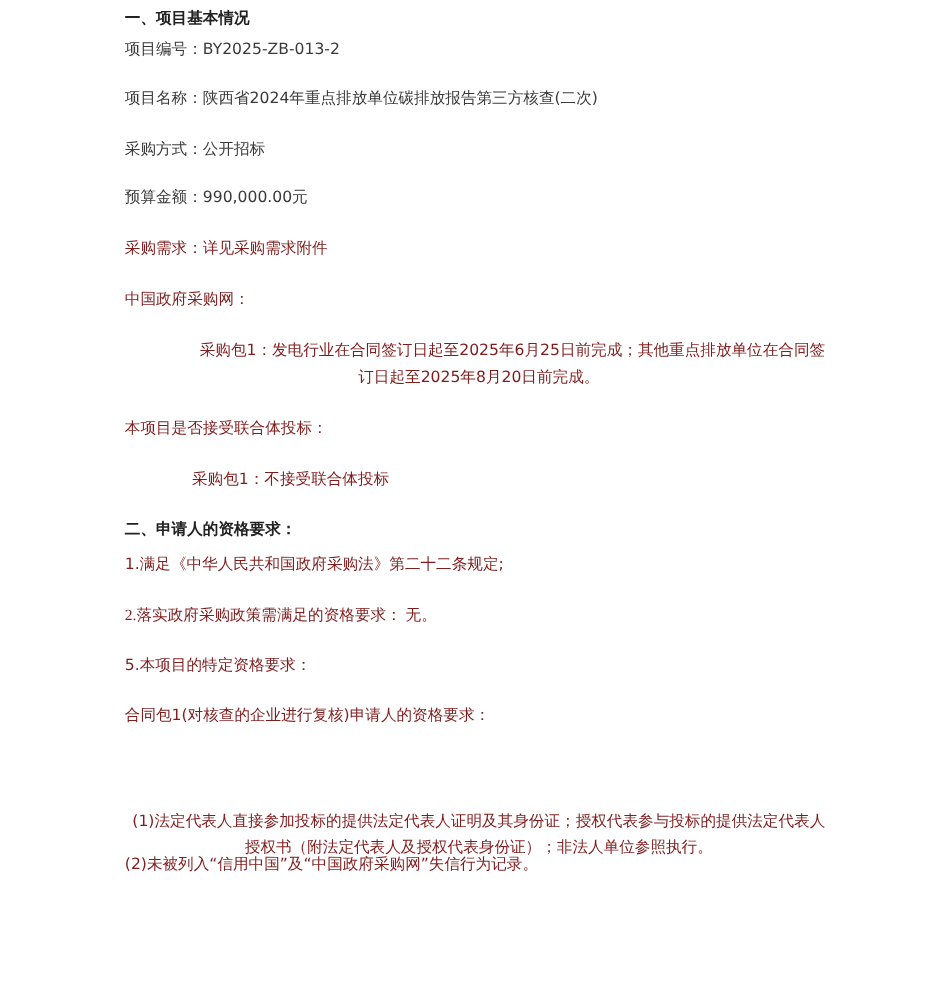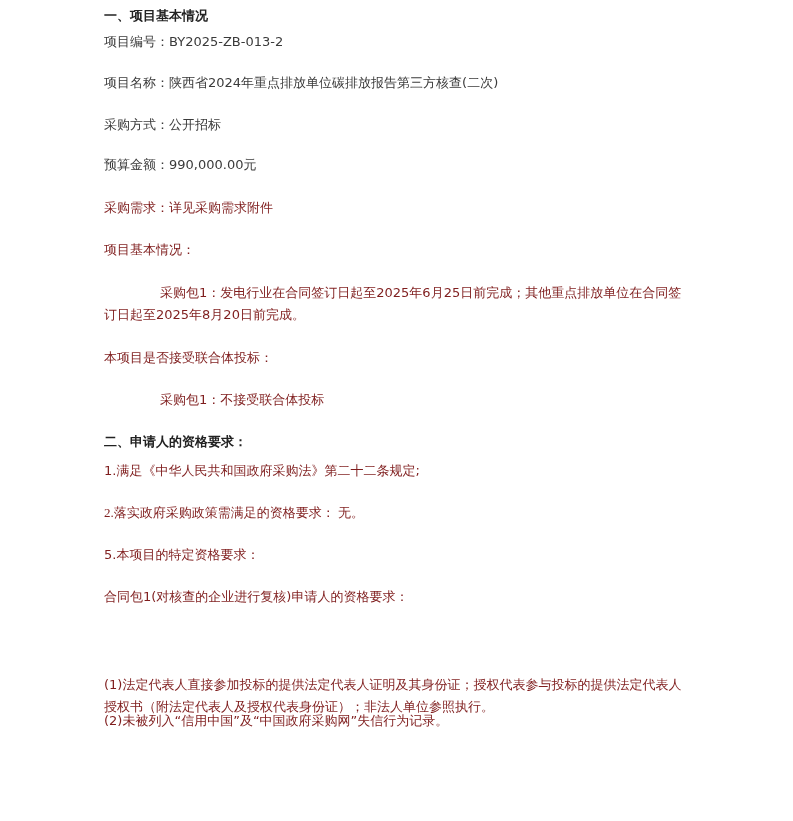--- a/index.html
+++ b/index.html
@@ -21,20 +21,21 @@
       top: 0;
       width: 600px;
     }
     .line {
       position: absolute;
       left: 0;
       white-space: nowrap;
       font-size: 13px;
       line-height: 18px;
       color: #3a3a3a;
+      text-align: center;
     }
     .heading {
       font-weight: bold;
       color: #222222;
     }
     .blurry {
       color: #7f1d1d;
     }
     .indent {
       padding-left: 56px;
@@ -48,21 +49,21 @@
 </head>
 <body>
 
 <div class="doc">
   <div class="line heading" style="top:7px;">一、项目基本情况</div>
   <div class="line" style="top:33px;">项目编号：BY2025-ZB-013-2</div>
   <div class="line" style="top:74px;">项目名称：陕西省2024年重点排放单位碳排放报告第三方核查(二次)</div>
   <div class="line" style="top:116px;">采购方式：公开招标</div>
   <div class="line" style="top:156px;">预算金额：990,000.00元</div>
   <div class="line blurry" style="top:199px;">采购需求：详见采购需求附件</div>
-  <div class="line blurry" style="top:241px;">项目基本情况：</div>
+  <div class="line blurry" style="top:241px;">中国政府采购网：</div>
   <div class="line blurry wrap" style="top:282px; text-indent:56px;">采购包1：发电行业在合同签订日起至2025年6月25日前完成；其他重点排放单位在合同签订日起至2025年8月20日前完成。</div>
   <div class="line blurry" style="top:349px;">本项目是否接受联合体投标：</div>
   <div class="line blurry indent" style="top:391px;">采购包1：不接受联合体投标</div>
 
   <div class="line heading" style="top:433px;">二、申请人的资格要求：</div>
   <div class="line blurry" style="top:462px;">1.满足《中华人民共和国政府采购法》第二十二条规定;</div>
   <div class="line blurry" style="top:504px;font-family:Liberation Serif, serif;">2.落实政府采购政策需满足的资格要求： 无。</div>
   <div class="line blurry" style="top:546px;">5.本项目的特定资格要求：</div>
   <div class="line blurry" style="top:588px;">合同包1(对核查的企业进行复核)申请人的资格要求：</div>
   <div class="line blurry wrap" style="top:628px;margin-top:46px;">(1)法定代表人直接参加投标的提供法定代表人证明及其身份证；授权代表参与投标的提供法定代表人授权书（附法定代表人及授权代表身份证）；非法人单位参照执行。</div>

